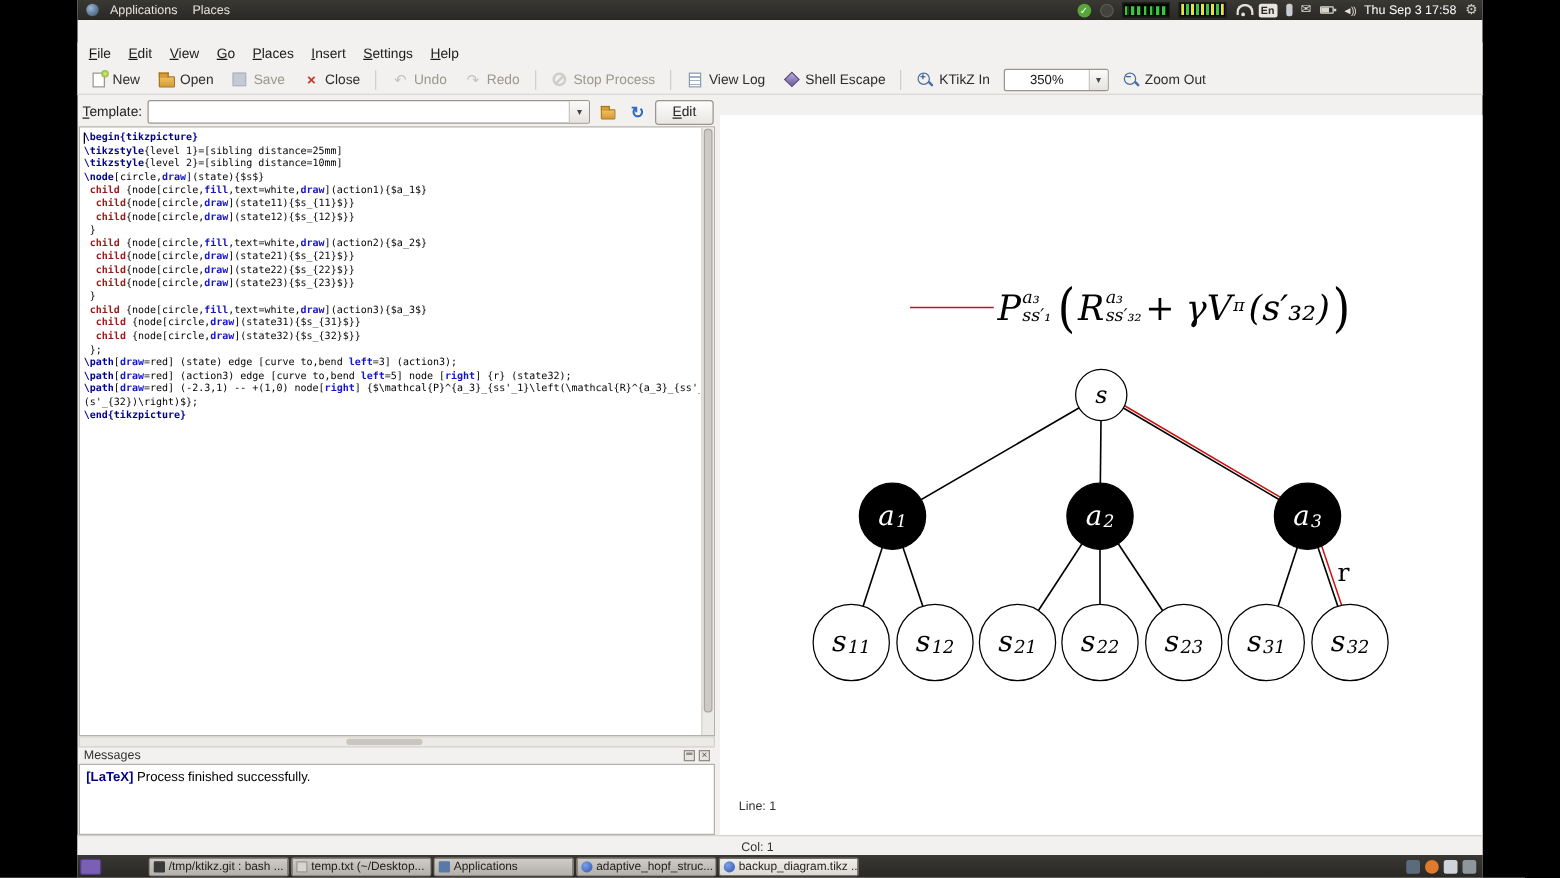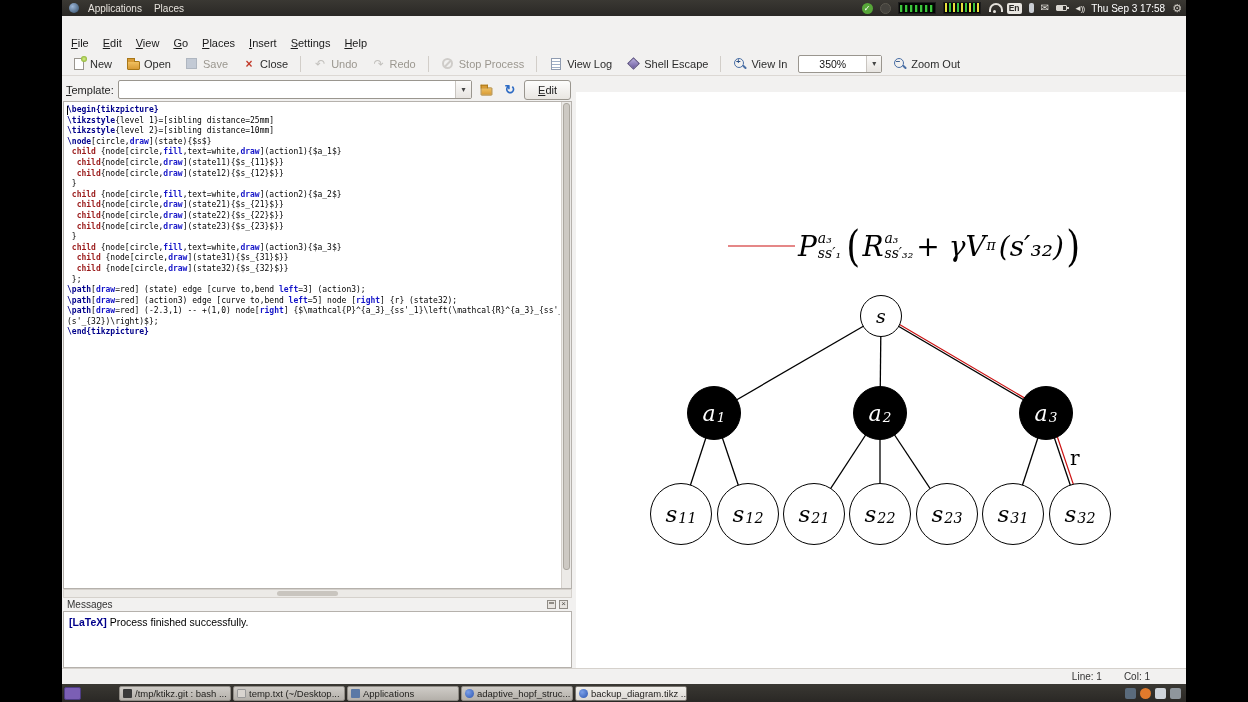--- a/index.html
+++ b/index.html
@@ -112,21 +112,21 @@
   .tree-node.filled { background:#000; color:#fff; }
   .nsub { font-size:62%; transform:translateY(28%); margin-left:1px; }
   .formula { position:absolute; left:222px; top:126px; height:56px; display:flex; align-items:center; font-family:"DejaVu Serif",serif; font-style:italic; font-size:28px; color:#000; }
   .f-paren { font-size:42px; font-style:normal; transform:scaleX(.85); margin:0 1px; font-weight:400; }
   .f-stack { display:inline-flex; flex-direction:column; justify-content:center; font-size:14px; line-height:13px; margin:0 3px 0 1px; }
   .f-sup { transform:translateY(-1px); }
   .f-sub { transform:translateY(1px); }
   .r-label { position:absolute; left:494px; top:354px; font-family:"DejaVu Serif",serif; font-size:20px; color:#000; }
 
   
-  .statusbar { position:absolute; left:0; top:668px; width:1124px; height:16px; background:#f2f1f0; border-top:1px solid #d5d1cc; display:flex; align-items:center; justify-content:flex-end; gap:22px; padding-right:36px; font-size:10px; color:#333; }
+  .statusbar { position:absolute; left:0; top:668px; width:1124px; height:16px; background:#f2f1f0; border-top:1px solid #d5d1cc; display:flex; align-items:center; justify-content:flex-end; gap:22px; padding-right:36px; font-size:10px; color:#333;flex-direction:column; }
 
   
   .taskbar { position:absolute; left:0; top:684px; width:1124px; height:18px; background:linear-gradient(#3a3833,#2a2825); display:flex; align-items:center; padding:0 2px; gap:2px; }
   .ws-switcher { width:17px; height:13px; background:#7b5fb5; border:1px solid #4f3d85; border-radius:2px; margin-right:36px; flex:0 0 auto; }
   .task-btn { width:112px; height:15px; background:linear-gradient(#cfccc7,#b4b0aa); border:1px solid #8f8b85; border-radius:2px; display:flex; align-items:center; gap:3px; padding:0 3px; font-size:9.5px; color:#1e1d1b; overflow:hidden; white-space:nowrap; flex:0 0 auto; }
   .task-btn.active { background:linear-gradient(#f0eeea,#dcd9d4); border-color:#77736d; }
   .task-ico { width:9px; height:9px; border-radius:1px; flex:0 0 auto; }
   .t0 { background:#3a3a3a; }
   .t1 { background:#d8d4cf; border:1px solid #999; }
   .t2 { background:#5b79a6; }
@@ -227,21 +227,21 @@
         <span class="icw">
           <span class="ico-shell"></span>
         </span>
         <span>Shell Escape</span>
       </button>
     <span class="tsep"></span>
     <button class="tb">
         <span class="icw mag">
           <b>+</b>
         </span>
-        <span>View In</span>
+        <span>KTikZ In</span>
       </button>
     <span class="zoombox">
       <span class="zval">350%</span>
       <span class="combo-arrow">▾</span>
     </span>
     <button class="tb">
         <span class="icw mag">
           <b>−</b>
         </span>
         <span>Zoom Out</span>

